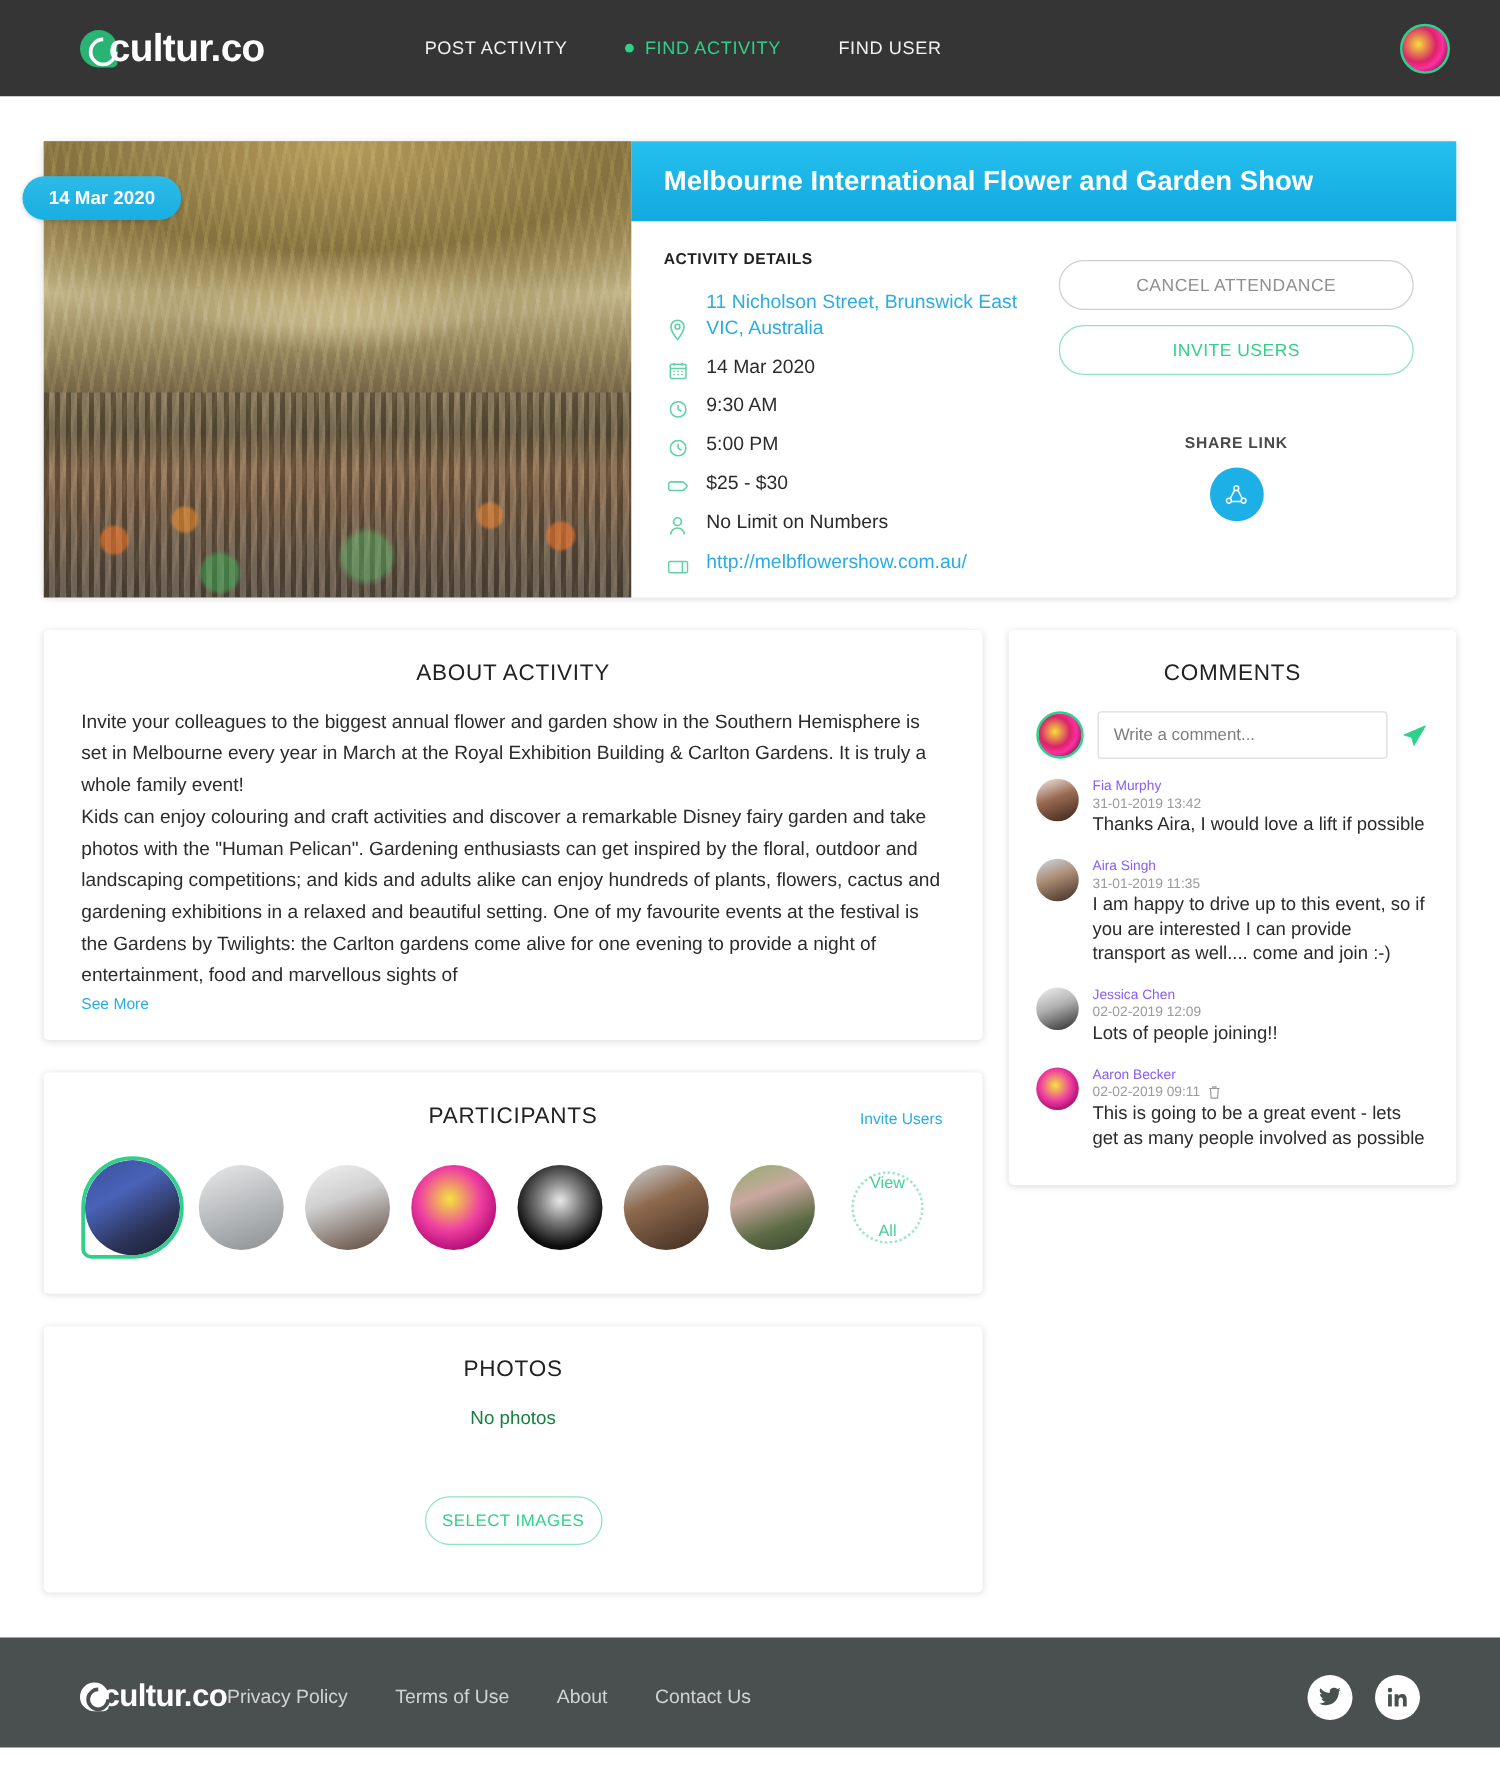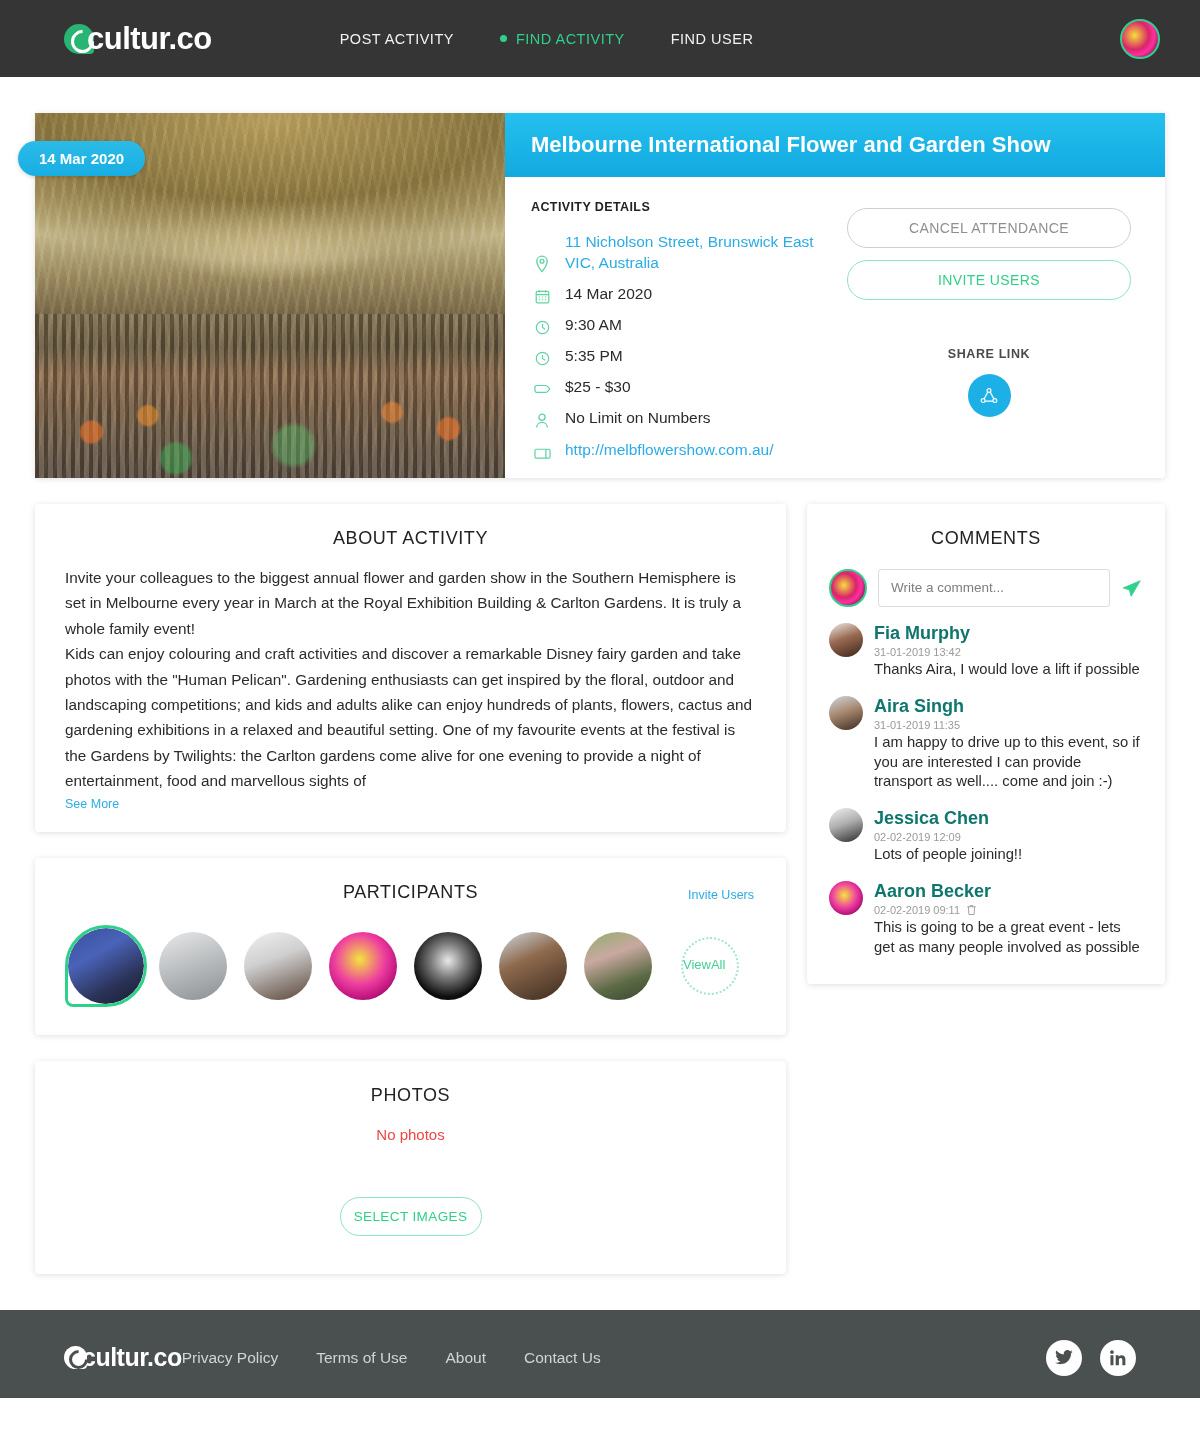--- a/index.html
+++ b/index.html
@@ -185,28 +185,28 @@
   .av1 { background: linear-gradient(150deg,#3a4f9c 0%,#4a63b8 35%,#2b3358 70%,#171c30 100%); }
   .av2 { background: linear-gradient(160deg,#e8e9ea 0%,#b9bcbe 50%,#8c8f91 100%); }
   .av3 { background: linear-gradient(160deg,#f1f1f1 0%,#cfcfcf 40%,#5a4336 100%); }
   .av4 { background: radial-gradient(circle at 45% 40%, #f2e53c 0%, #ef3fa0 45%, #c0157f 70%, #1a0a14 100%); }
   .av5 { background: radial-gradient(circle at 50% 42%, #e9e9e9 0%, #7e7e7e 32%, #0d0d0d 70%); }
   .av6 { background: linear-gradient(155deg,#cfd9e0 0%,#8e6a4e 40%,#3c2a1e 100%); }
   .av7 { background: linear-gradient(160deg,#8fae6d 0%,#c9a8a0 35%,#5d6b45 70%,#3a4430 100%); }
   .view-all {
     width: 58px; height: 58px; border-radius: 50%;
     border: 2px dotted #9fe6c9; color: #44cf96;
-    display: flex; align-items: center; justify-content: flex-start;
-    flex-direction: row; font-size: 13px; line-height: 1.15;
+    display: flex; align-items: center; justify-content: space-between;
+    flex-direction: column; font-size: 13px; line-height: 1.15;
     cursor: pointer; margin-left: 12px; text-align: center;
   }
 
   
   .photos { padding: 0 30px 38px 30px; text-align: center; }
-  .no-photos { margin-top: 20px; font-size: 15px; color: #ef4444; }
+  .no-photos { margin-top: 20px; font-size: 15px; color: #15803d; }
   .select-images {
     margin: 54px auto 0 auto; width: 142px;
     border: 1px solid #8fe3c0; color: #2fd08a; border-radius: 22px;
     padding: 11px 0; font-size: 13.5px; letter-spacing: .4px; cursor: pointer;
   }
 
   
   .comments { padding: 0 22px 26px 22px; }
   .comment-form { display: flex; align-items: flex-start; margin-top: 20px; gap: 11px; }
   .comment-form .me {
@@ -223,21 +223,21 @@
   .comment-input::placeholder { color: #7d7d7d; }
   .send-icon { flex: 0 0 22px; padding-top: 10px; cursor: pointer; }
 
   .comment { display: flex; gap: 11px; margin-top: 16px; }
   .comment .ava { width: 34px; height: 34px; flex: 0 0 34px; border-radius: 50%; overflow: hidden; }
   .ca1 { background: linear-gradient(160deg,#f0ece8 0%,#9a6a52 45%,#3a2318 100%); }
   .ca2 { background: linear-gradient(160deg,#cfd8e2 0%,#a98b72 45%,#3d2a20 100%); }
   .ca3 { background: linear-gradient(160deg,#f2f2f2 0%,#b0b0b0 45%,#2a2a2a 100%); }
   .ca4 { background: radial-gradient(circle at 45% 42%, #f2e53c 0%, #ef3fa0 45%, #b8147a 70%, #170a14 100%); }
   .comment-main { flex: 1; }
-  .c-name { font-size: 18px; font-weight: 700; color: #0f766e; }
+  .c-name { font-size: 11px; font-weight: 400; color: #8b5cf6; }
   .c-meta { font-size: 11px; color: #9a9a9a; margin-top: 2px; display: flex; align-items: center; gap: 6px; }
   .c-text { font-size: 14.8px; color: #2b2b2b; line-height: 1.34; margin-top: 2px; }
   .trash-icon { cursor: pointer; color: #9a9a9a; display: inline-flex; }
 
   
   .footer {
     margin-top: 36px; background: #4a504f; padding: 30px 64px 22px 64px;
   }
   .footer-top { display: flex; align-items: center; }
   .footer-logo {
@@ -324,21 +324,21 @@
             <span class="detail-text">9:30 AM</span>
           </div>
 
           <div class="detail-row">
             <span class="detail-icon">
               <svg width="15" height="15" viewBox="0 0 16 16" fill="none" stroke="currentColor" stroke-width="1.3">
                 <circle cx="8" cy="8" r="6.6"></circle>
                     <path d="M8 4.2V8l2.8 1.8"></path>
               </svg>
             </span>
-            <span class="detail-text">5:35 PM</span>
+            <span class="detail-text">5:00 PM</span>
           </div>
 
           <div class="detail-row">
             <span class="detail-icon">
               <svg width="17" height="13" viewBox="0 0 18 13" fill="none" stroke="currentColor" stroke-width="1.3">
                 <path d="M1 3.2a2 2 0 012-2h9.4c.6 0 1.1.2 1.5.6l2.4 2.4c.4.4.4 1 0 1.4l-2.4 2.4c-.4.4-.9.6-1.5.6H3a2 2 0 01-2-2z"></path>
               </svg>
             </span>
             <span class="detail-text">$25 - $30</span>
           </div>

